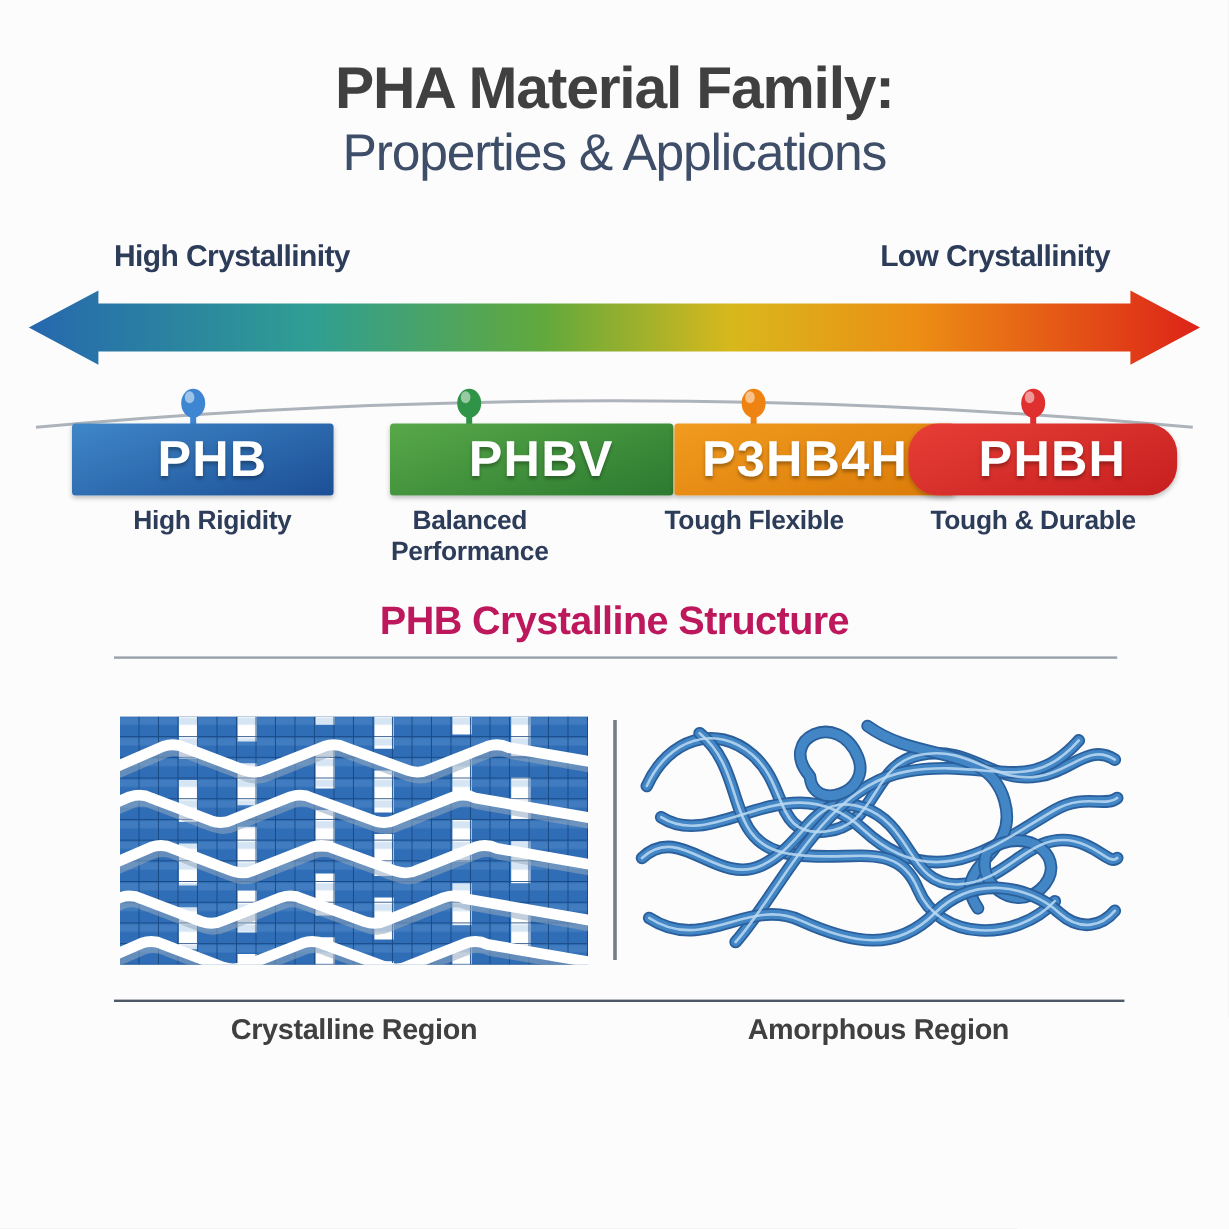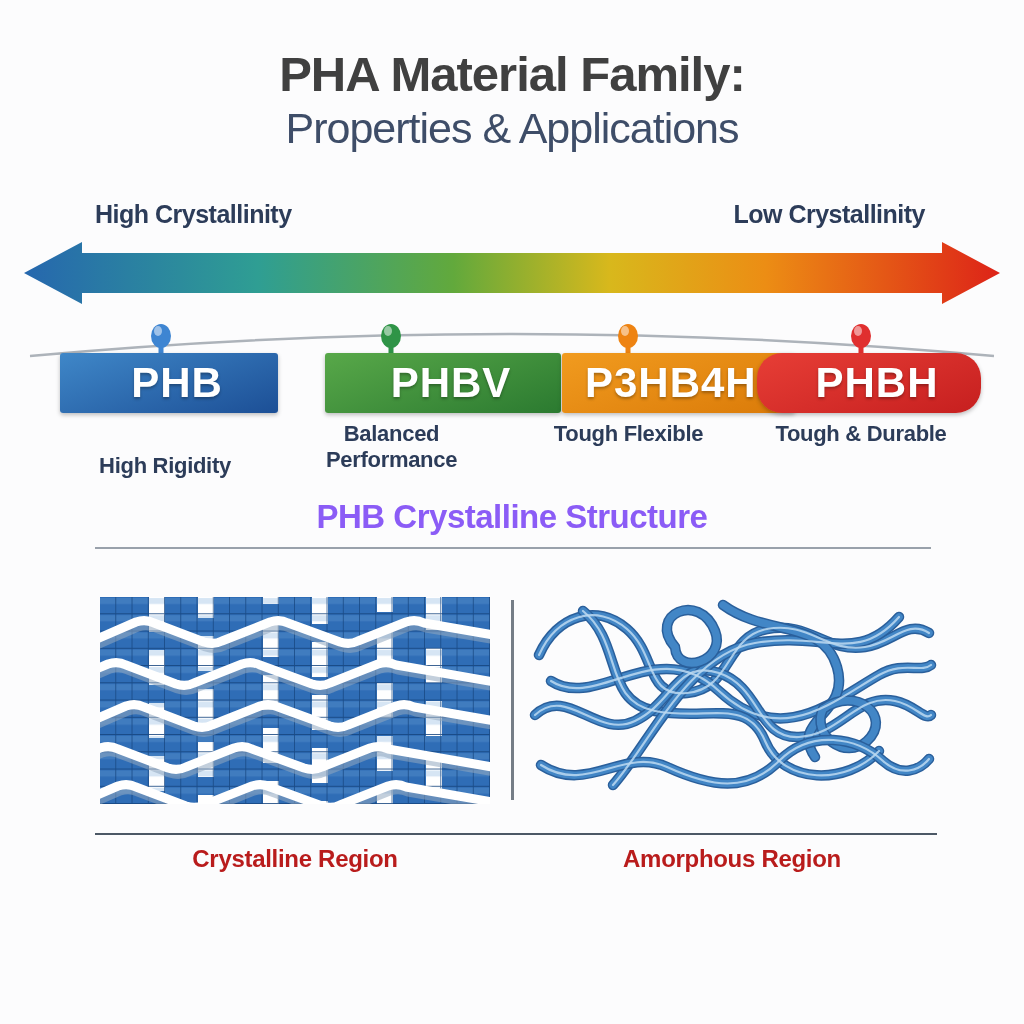--- a/index.html
+++ b/index.html
@@ -43,36 +43,36 @@
     padding-left:16px;
   }
   #box-0{left:60px;width:202px;}
   #box-1{left:285px;width:220px;margin-left:40px;}
   #box-2{left:520px;width:217px;}
   #box-3{left:757px;width:208px;border-radius:25px;}
   .mat-prop{
     top:421px;font-size:22px;font-weight:bold;letter-spacing:-0.3px;
     color:#2c3c59;text-align:center;
   }
-  #prop-0{left:64px;width:202px;margin-top:32px;}
+  #prop-0{left:76px;width:202px;}
   #prop-1{left:285px;width:213px;}
   #prop-2{left:520px;width:217px;}
   #prop-3{left:757px;width:208px;}
 
   
   #section-title{
     top:498px;left:0;width:1024px;text-align:center;
-    font-size:33px;font-weight:bold;letter-spacing:-0.5px;color:#8b5cf6;
+    font-size:33px;font-weight:bold;letter-spacing:-0.5px;color:#be185d;
   }
   #rule-top{top:547px;left:95px;width:836px;height:2px;background:#99a1ab;}
   #panel-divider{top:600px;left:511px;width:3px;height:200px;background:#757d86;}
   #rule-bottom{top:833px;left:95px;width:842px;height:2px;background:#4c5866;}
   .caption{
     top:845px;font-size:24px;font-weight:bold;letter-spacing:-0.3px;
-    color:#b91c1c;text-align:center;
+    color:#404040;text-align:center;
   }
   #cap-left{left:100px;width:390px;}
   #cap-right{left:527px;width:410px;}
 
   #crystalline-svg{top:597px;left:100px;}
   #amorphous-svg{top:589px;left:527px;}
 
   
   .wave-sh{stroke:#92a7bf;stroke-width:11;fill:none;stroke-linecap:round;stroke-linejoin:round;opacity:.55;}
   .wave-main{stroke:#ffffff;stroke-width:9;fill:none;stroke-linecap:round;stroke-linejoin:round;}

